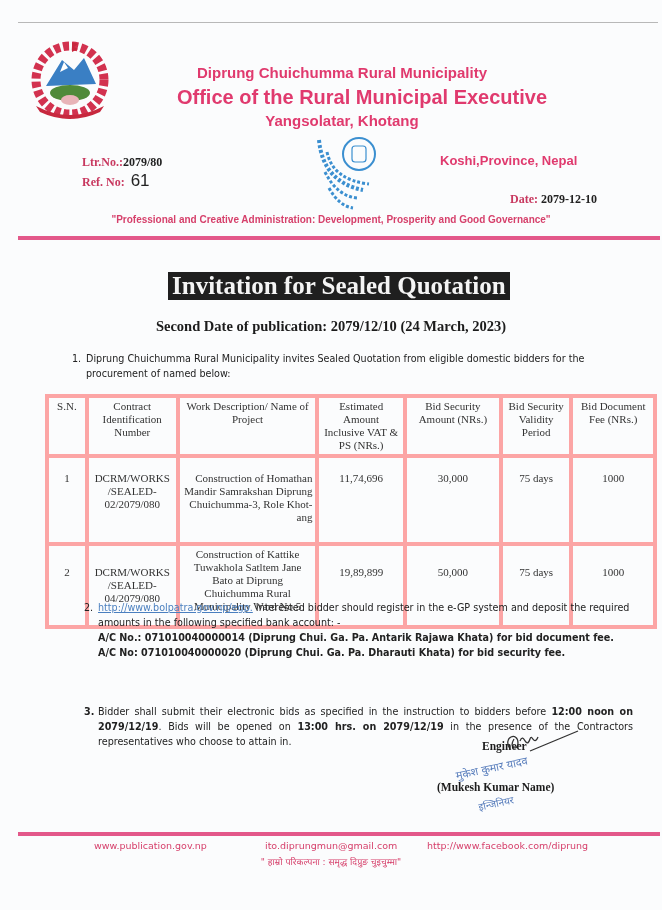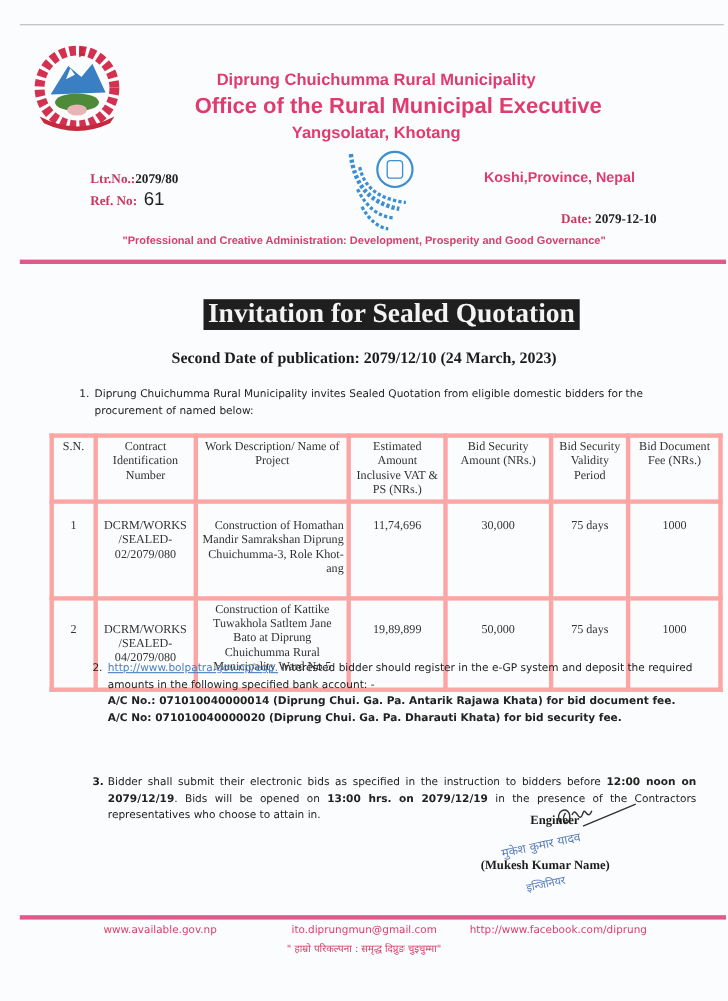--- a/index.html
+++ b/index.html
@@ -15,21 +15,21 @@
   .ltr b{color:#222;}
   .ref{left:82px;top:171px;font-size:12px;font-weight:bold;color:#c8385f;}
   .ref .hand{font-family:"Liberation Sans",sans-serif;font-weight:normal;color:#222;font-size:17px;margin-left:6px;}
   .seal{left:313px;top:132px;width:72px;height:80px;}
   .prov{left:440px;top:153px;font-family:"Liberation Sans",sans-serif;font-weight:bold;font-size:13px;color:#e03a6e;}
   .date{left:510px;top:192px;font-size:12px;font-weight:bold;color:#c8385f;}
   .date b{color:#222;}
   .motto{left:0;width:662px;top:214px;text-align:center;font-family:"Liberation Sans",sans-serif;font-weight:bold;font-size:10px;color:#d6406b;}
   .pinkline{left:18px;top:236px;width:642px;height:4px;background:#e3588a;}
   .pinkline2{left:18px;top:832px;width:642px;height:4px;background:#e3588a;}
-  .title{left:185px;top:272px;height:28px;padding:0 4px;background:#1f1f1f;color:#f4f4f4;font-size:25px;font-weight:bold;line-height:28px;}
+  .title{left:168px;top:272px;height:28px;padding:0 4px;background:#1f1f1f;color:#f4f4f4;font-size:25px;font-weight:bold;line-height:28px;}
   .pub{left:0;width:662px;top:318px;text-align:center;font-size:14.5px;font-weight:bold;}
   .para{font-family:"DejaVu Sans",sans-serif;font-size:9.6px;line-height:15px;color:#222;}
   .p1{left:86px;top:351px;width:540px;}
   .num{position:absolute;left:-14px;}
   table.q{position:absolute;left:45px;top:394px;width:612px;border-collapse:collapse;font-family:"Liberation Serif",serif;font-size:11px;color:#333;}
   table.q th,table.q td{border:4px solid #fca5a5;vertical-align:top;text-align:center;font-weight:normal;padding:2px 3px;line-height:13px;}
   table.q th{height:48px;}
   table.q tr.r1 td{height:68px;padding-top:14px;}
   table.q tr.r2 td{height:57px;}
   table.q tr.r2 td.mid{padding-top:20px;}
@@ -148,16 +148,16 @@
 
 <svg class="abs sigmark" viewBox="0 0 80 32">
   <path d="M10 22 C2 10 18 4 18 16 C18 24 8 22 14 12 M20 14 C24 4 26 24 30 12 C32 6 34 20 38 10 M30 24 L78 4" fill="none" stroke="#333" stroke-width="1.3"></path>
 </svg>
 <div class="abs eng">Engineer</div>
 <div class="abs name">(Mukesh Kumar Name)</div>
 <div class="abs stamp">मुकेश कुमार यादव</div>
 <div class="abs stamp2">इन्जिनियर</div>
 
 <div class="abs pinkline2"></div>
-<a class="abs foot f1">www.available.gov.np</a>
+<a class="abs foot f1">www.publication.gov.np</a>
 <a class="abs foot f2">ito.diprungmun@gmail.com</a>
 <a class="abs foot f3">http://www.facebook.com/diprung</a>
 <div class="abs foot f4">" हाम्रो परिकल्पना : समृद्ध दिप्रुङ चुइचुम्मा"</div>
 
 </body></html>

